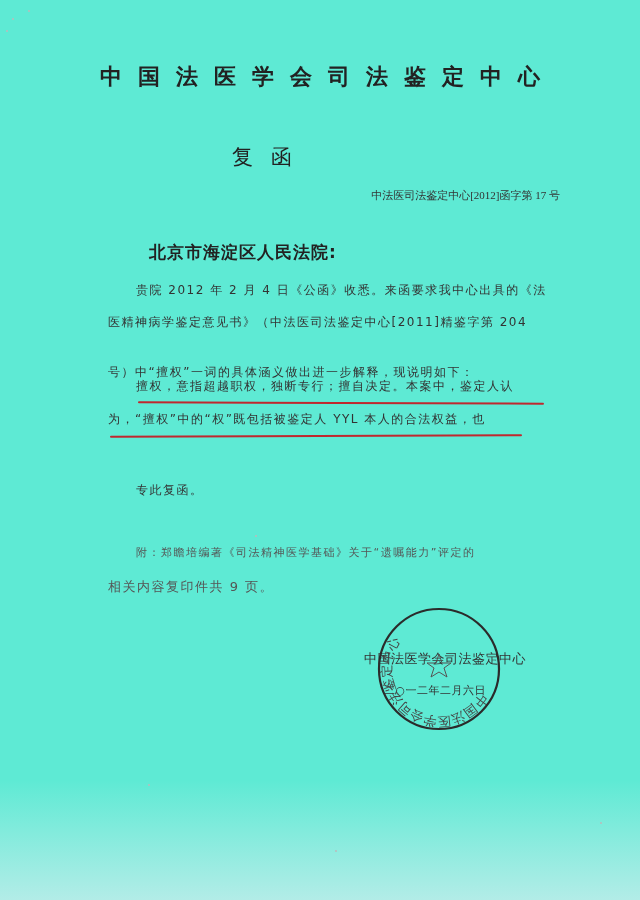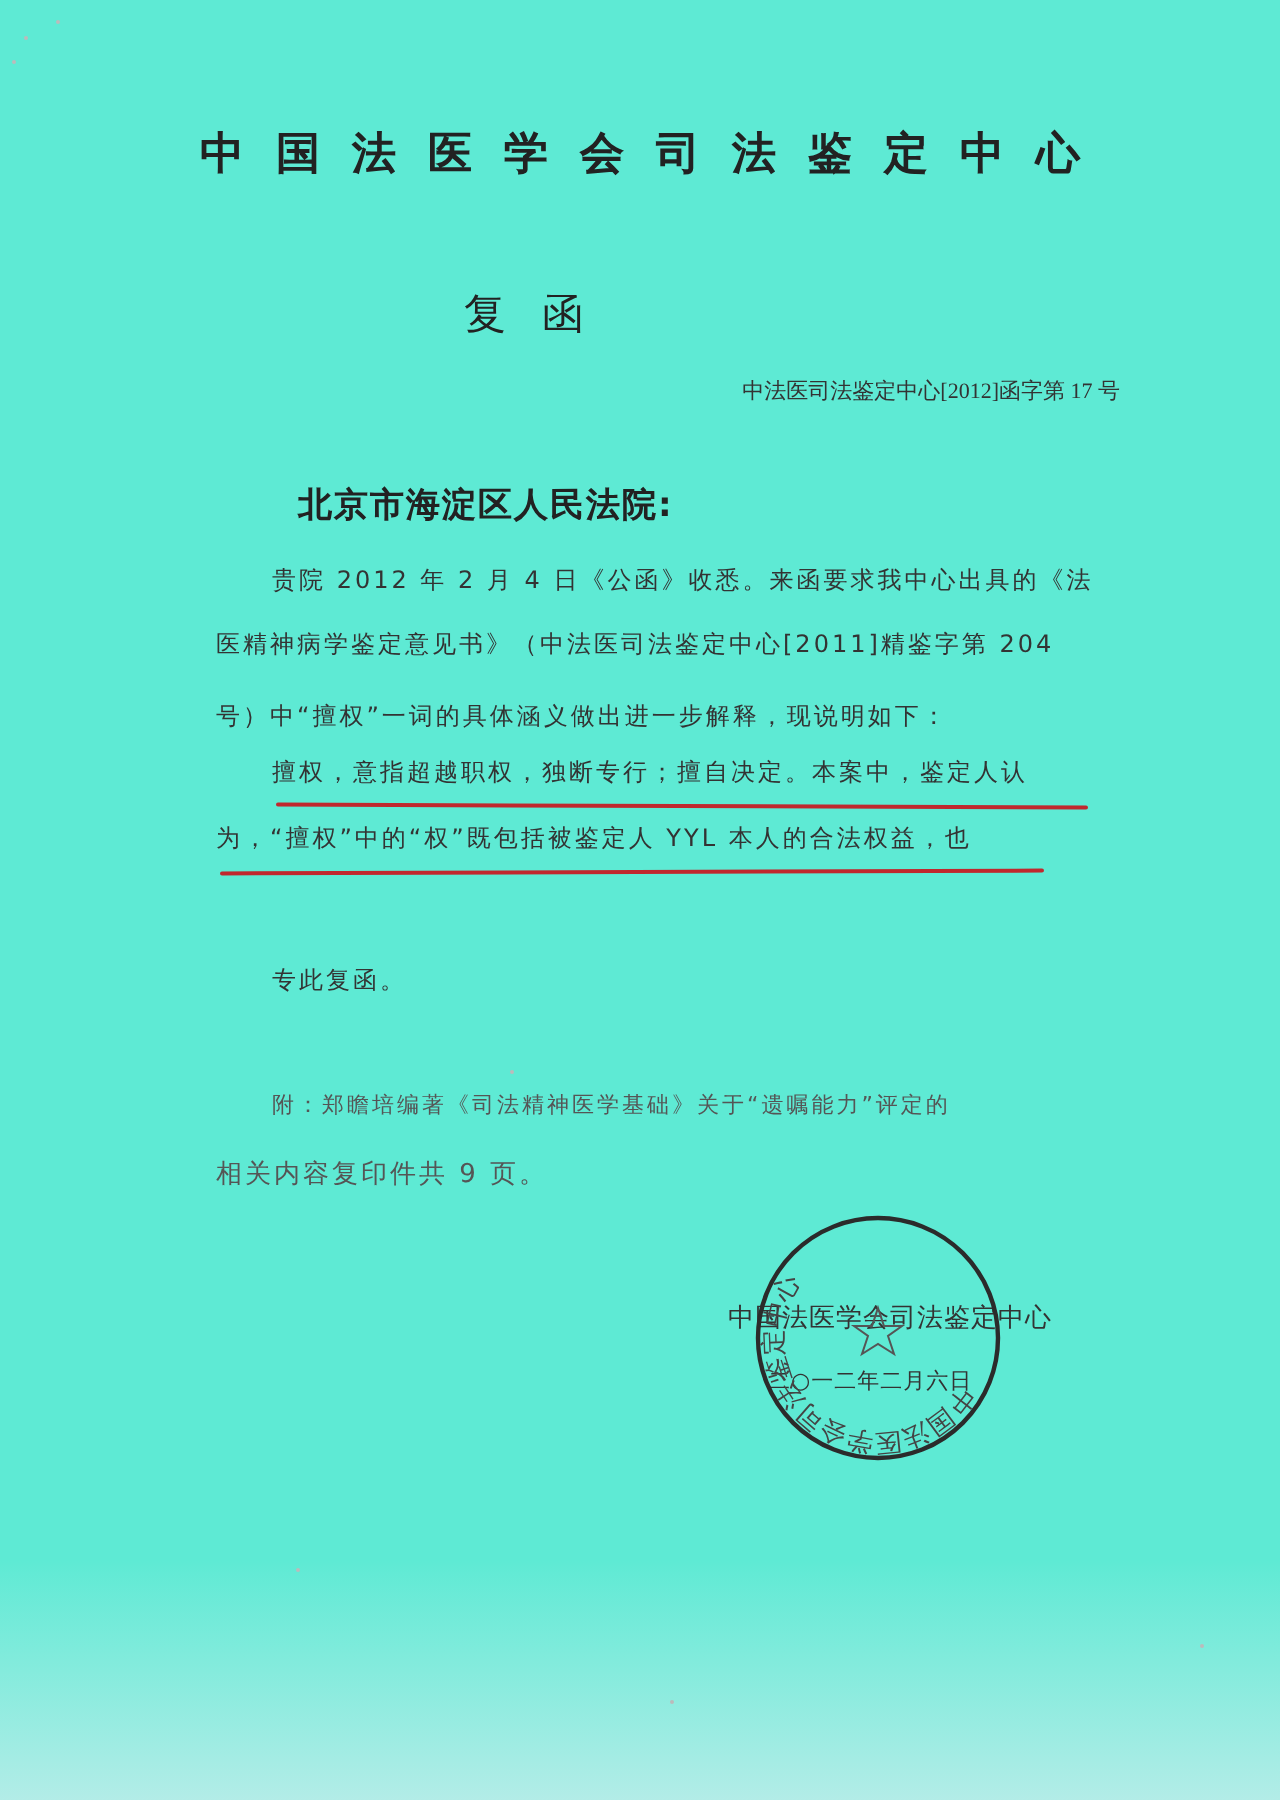--- a/index.html
+++ b/index.html
@@ -68,21 +68,21 @@
   <div class="speck" style="left:335px;top:850px"></div>
 
   <div class="org-title">中国法医学会司法鉴定中心</div>
   <div class="doc-title">复函</div>
   <div class="doc-number">中法医司法鉴定中心[2012]函字第 17 号</div>
 
   <div class="addressee">北京市海淀区人民法院:</div>
 
   <div class="line indent" style="top:282px">贵院 2012 年 2 月 4 日《公函》收悉。来函要求我中心出具的《法</div>
   <div class="line" style="top:314px">医精神病学鉴定意见书》（中法医司法鉴定中心[2011]精鉴字第 204</div>
-  <div class="line" style="top:350px">号）中“擅权”一词的具体涵义做出进一步解释，现说明如下：</div>
+  <div class="line" style="top:364px">号）中“擅权”一词的具体涵义做出进一步解释，现说明如下：</div>
 
   <div class="line indent" style="top:378px">擅权，意指超越职权，独断专行；擅自决定。本案中，鉴定人认</div>
   <div class="underline-red" style="left:138px;top:402px;width:406px;transform:rotate(0.2deg)"></div>
   <div class="line" style="top:411px">为，“擅权”中的“权”既包括被鉴定人 YYL 本人的合法权益，也</div>
   <div class="underline-red" style="left:110px;top:435px;width:412px;transform:rotate(-0.2deg)"></div>
 
   <div class="line indent" style="top:482px">专此复函。</div>
 
   <div class="line indent" style="top:545px;font-size:11px;color:#555">附：郑瞻培编著《司法精神医学基础》关于“遗嘱能力”评定的</div>
   <div class="line" style="top:578px;font-size:13px;color:#555">相关内容复印件共 9 页。</div>

